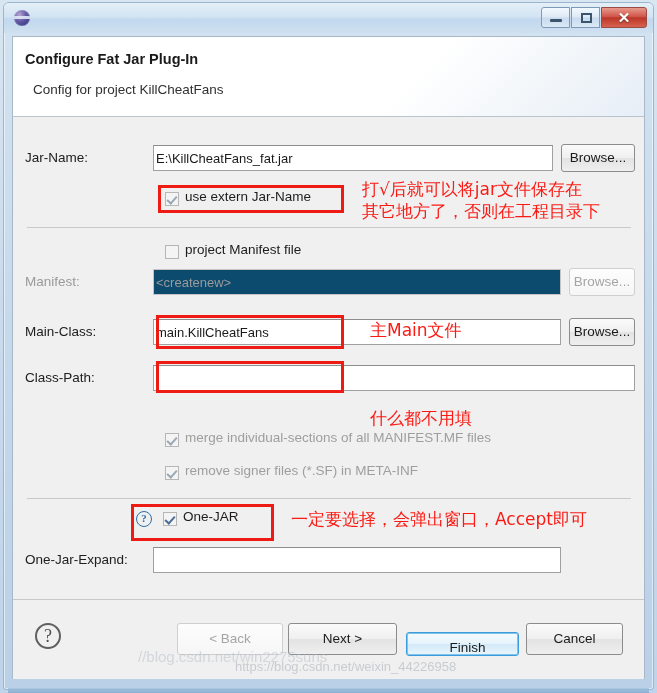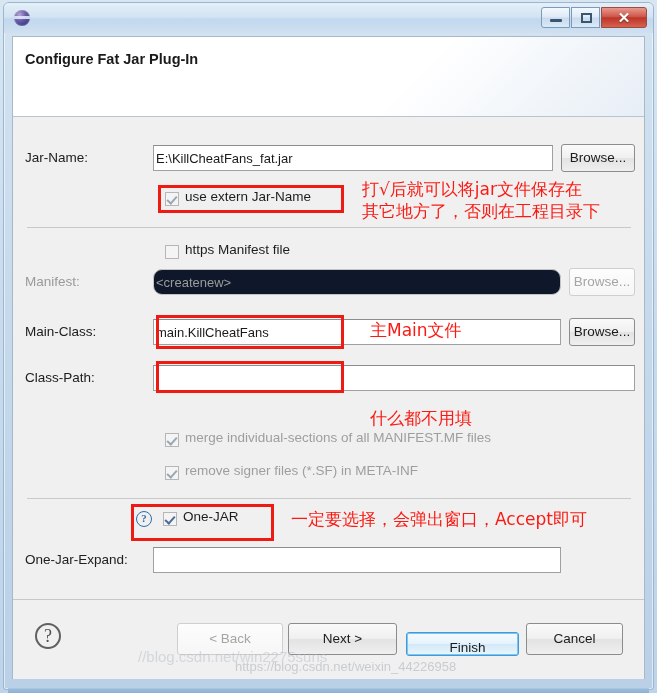--- a/index.html
+++ b/index.html
@@ -191,24 +191,23 @@
     border-top-color: #8d8d8d;
     height: 26px;
     font-size: 13px;
     color: #1a1a1a;
     padding: 4px 2px;
     line-height: 17px;
     white-space: nowrap;
     overflow: hidden;
   }
   .txt.disabled {
-    background: #0f172a;
+    background: #0c4a6e;
     border-color: #c4c4c4;
     color: #9b9b9b;
-    border-radius: 9px;
   }
 
   .btn {
     position: absolute;
     box-sizing: border-box;
     height: 28px;
     border: 1px solid #8c8c8c;
     border-radius: 3px;
     background: linear-gradient(to bottom, #fafafa 0%, #f0f0f0 48%, #e3e3e3 52%, #efefef 100%);
     font-size: 13.5px;
@@ -342,35 +341,36 @@
       <div class="win-btn close">
         <span class="glyph-close">✕</span>
       </div>
     </div>
   </div>
 
   <div class="content">
 
     <div class="header">
       <div class="header-title">Configure Fat Jar Plug-In</div>
+      <div class="header-sub">Config for project KillCheatFans</div>
     </div>
 
     <div class="body">
 
       <div class="lbl" style="left:12px; top:33px;">Jar-Name:</div>
       <div class="txt" style="left:140px; top:28px; width:400px;">E:\KillCheatFans_fat.jar</div>
       <div class="btn" style="left:548px; top:27px; width:74px;">Browse...</div>
 
       <div class="cb checked" style="left:152px; top:75px;"></div>
       <div class="cb-label active" style="left:172px; top:72px;">use extern Jar-Name</div>
 
       <div class="sep" style="left:14px; top:110px; width:604px;"></div>
 
       <div class="cb" style="left:152px; top:128px;"></div>
-      <div class="cb-label active" style="left:172px; top:125px;">https Manifest file</div>
+      <div class="cb-label active" style="left:172px; top:125px;">project Manifest file</div>
 
       <div class="lbl dim" style="left:12px; top:157px;">Manifest:</div>
       <div class="txt disabled" style="left:140px; top:152px; width:408px;">&lt;createnew&gt;</div>
       <div class="btn disabled" style="left:556px; top:151px; width:66px;">Browse...</div>
 
       <div class="lbl" style="left:12px; top:207px;">Main-Class:</div>
       <div class="txt" style="left:140px; top:202px; width:408px;">main.KillCheatFans</div>
       <div class="btn" style="left:556px; top:201px; width:66px;">Browse...</div>
 
       <div class="lbl" style="left:12px; top:253px;">Class-Path:</div>

